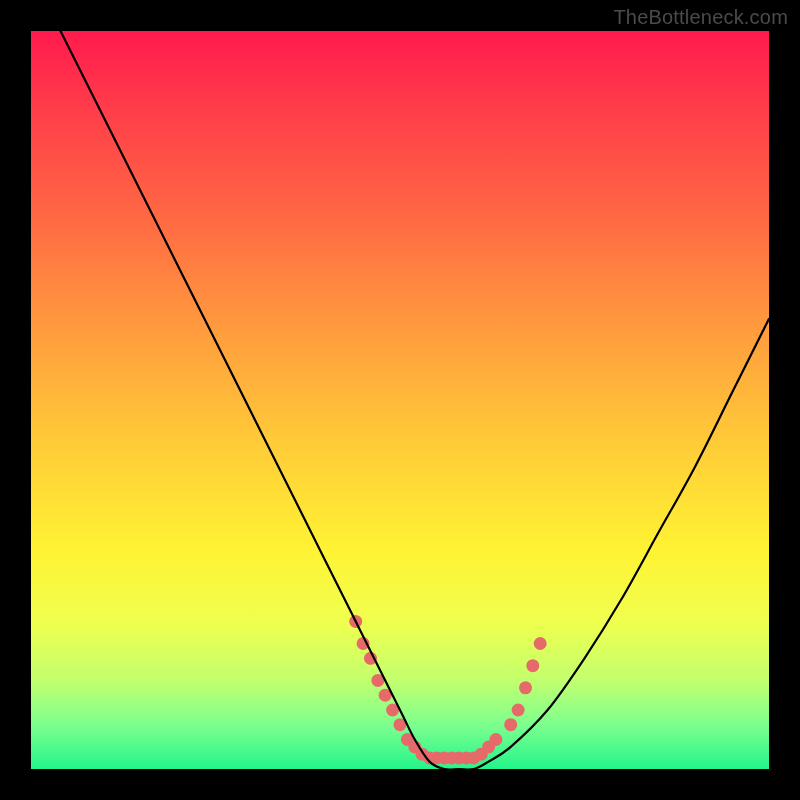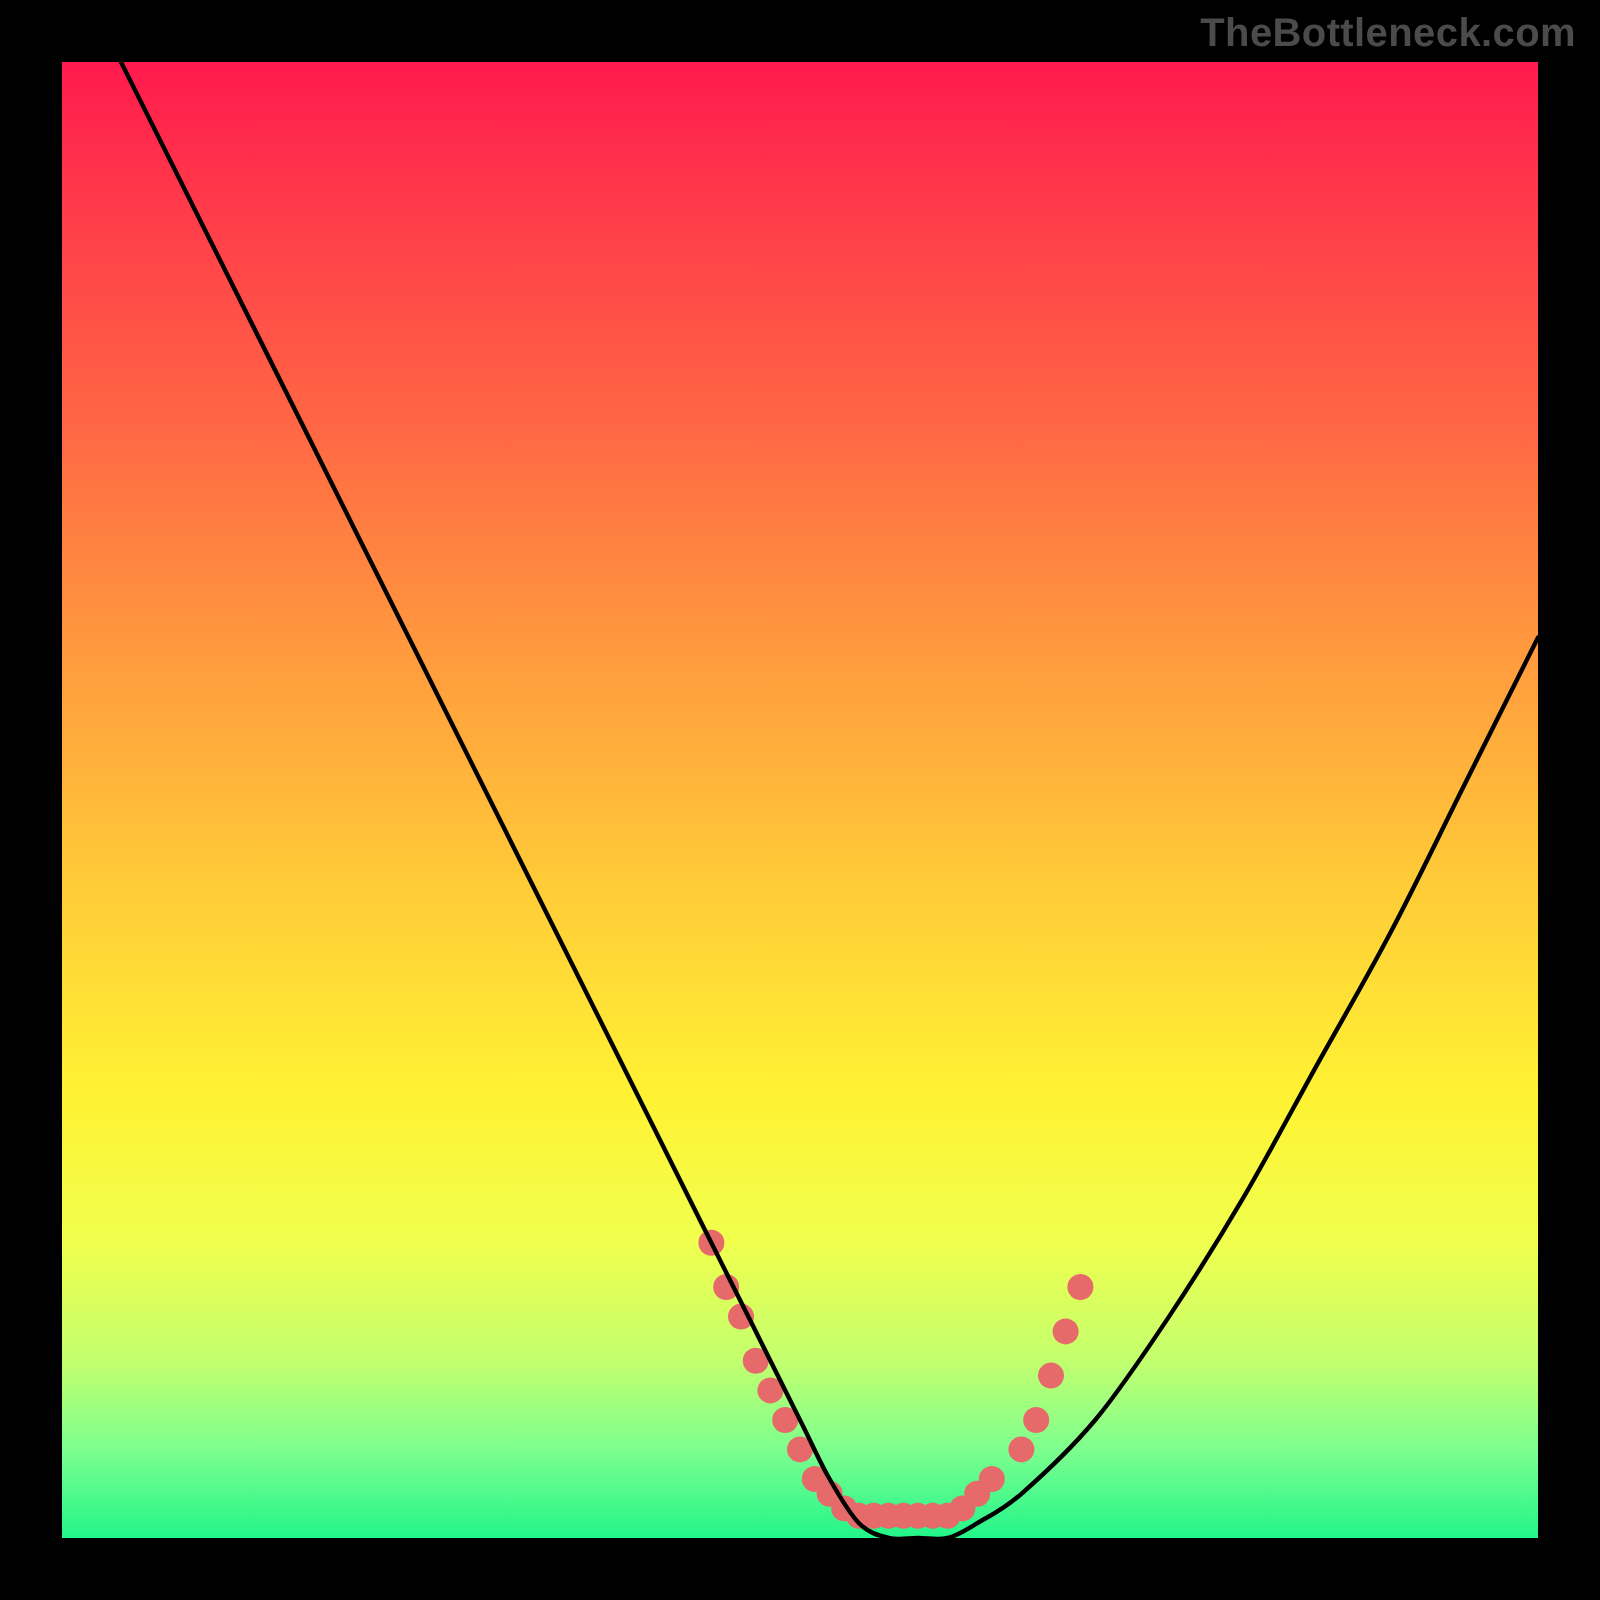--- a/index.html
+++ b/index.html
@@ -39,21 +39,21 @@
       #7dff8e 94%,
       #23f58a 100%
     );
   }
   .watermark {
     position: absolute;
     top: 6px;
     right: 12px;
     color: #4b4b4b;
     font-size: 20px;
-    font-weight: 700;
+    font-weight: 400;
     letter-spacing: 0.2px;
     user-select: none;
   }
   svg.curve {
     position: absolute;
     left: 0;
     top: 0;
     width: 738px;
     height: 738px;
     overflow: visible;

